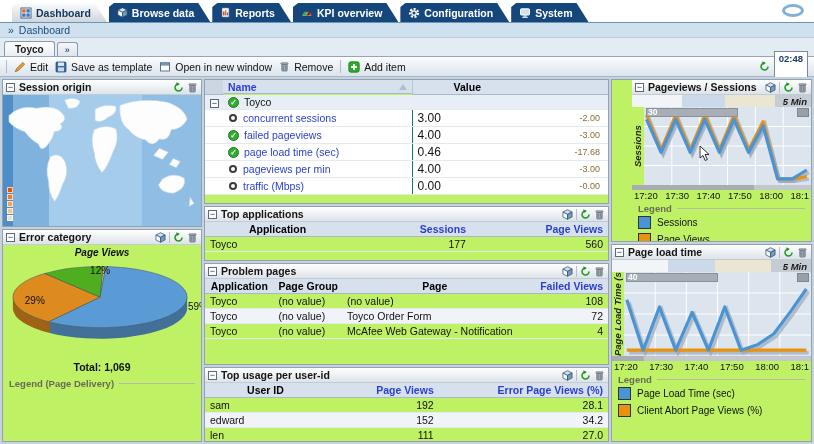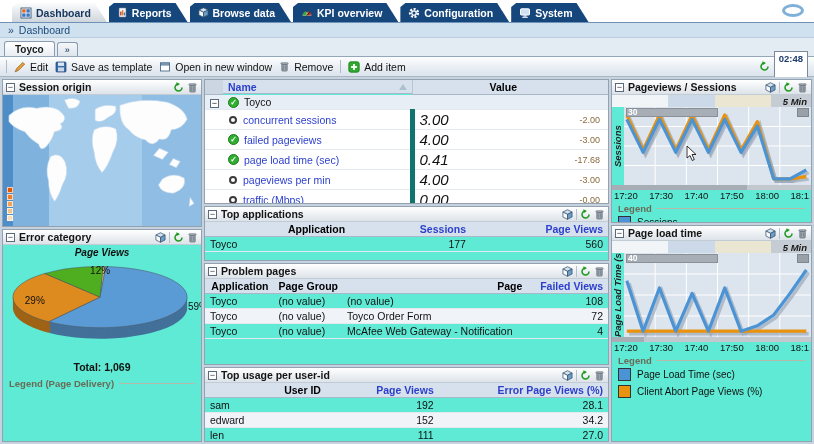--- a/index.html
+++ b/index.html
@@ -44,46 +44,46 @@
   .timerwrap { margin-left:auto; display:flex; align-items:center; gap:4px; }
   .timerbox { border:1px solid #7a8a9a; background:#fff; padding:0 4px; font-size:9.5px; font-weight:bold; color:#1c3c6c; height:32px; line-height:13px; }
 
   
   .main { flex:1; display:flex; gap:2px; padding:2px; background:#c6d2dd; min-height:0; }
   .col { display:flex; flex-direction:column; gap:2px; min-height:0; }
   .col.left  { width:200px; flex:none; }
   .col.mid   { flex:1; min-width:0; }
   .col.right { width:201px; flex:none; }
 
-  .panel { background:#5eead4; border:1px solid #93a2b0; display:flex; flex-direction:column; overflow:hidden; }
+  .panel { background:#bef264; border:1px solid #93a2b0; display:flex; flex-direction:column; overflow:hidden; }
   .phead { height:15px; flex:none; background:linear-gradient(#ffffff,#dde3e9); border-bottom:1px solid #c2ccd5;
     display:flex; align-items:center; gap:4px; padding:0 3px; }
   .ptitle { font-weight:bold; font-size:10.5px; color:#141414; white-space:nowrap; }
   .picons { margin-left:auto; display:flex; align-items:center; gap:3px; }
   .picon-sep { width:1px; height:11px; background:#b4c0ca; }
   .collapse-box { width:9px; height:9px; border:1px solid #5a6a7a; background:#fff; font-size:9px; line-height:7px;
     text-align:center; color:#334; flex:none; }
   .collapse-box::before { content:"\2212"; }
   .icon { display:inline-flex; align-items:center; }
 
   
   table { border-collapse:collapse; width:100%; table-layout:fixed; font-size:10.5px; }
-  thead th { background:#d7e1ed; border-bottom:1px solid #a8b8c8; text-align:right; font-weight:bold;
+  thead th { background:#d7e1ed; border-bottom:1px solid #a8b8c8; text-align:center; font-weight:bold;
     padding:1px 5px; height:14px; white-space:nowrap; overflow:hidden; }
   thead th.link { color:#2b3fcc; }
   thead th.r, td.r { text-align:right; }
   tbody td { padding:1px 5px; border-bottom:1px solid #e3e9ef; height:14px; white-space:nowrap; overflow:hidden; color:#111; }
   tbody tr:nth-child(even) { background:#f0f4f9; }
 
   
   .kpi-table thead th.expcol { width:18px; background:#ccd6e2; }
   .kpi-table thead th.namecol { color:#2b3fcc; }
   .kpi-table .valcol { border-left:1px solid #b9c6d2; width:110px; }
   .kpi-table .deltacol { width:86px; }
-  .kpi-table td.valcell { border-left:5px solid #0f766e; font-size:15px;font-style:italic; }
+  .kpi-table td.valcell { border-left:1px solid #0f766e; font-size:12px; }
   .kpi-table td.deltacell { text-align:right; color:#8a6a3a; font-size:9px; padding-right:8px; }
   .kpi-name { color:#2b3fcc; }
   tr.kgroup { background:#e8eef5 !important; }
   tr.kgroup td { font-weight:normal; color:#111; }
   .kpi-table tbody tr:nth-child(odd):not(.kgroup) { background:#fff; }
   .kpi-table tbody tr:nth-child(odd) { background:#eef3f9; }
   .kpi-table tbody tr:nth-child(even) { background:#fff; }
   .namecell { display:flex; align-items:center; gap:5px; border:none; }
   .st { width:11px; height:11px; border-radius:50%; flex:none; display:inline-flex; align-items:center; justify-content:center; }
   .st.ok { background:#2fae2f; color:#fff; font-size:8px; font-weight:bold; border:1px solid #1c7a1c; }
@@ -154,37 +154,37 @@
             <rect x="6.4" y="2.2" width="3.4" height="3.4" fill="#3a78c0"></rect>
             <rect x="2.2" y="6.4" width="3.4" height="3.4" fill="#3a78c0"></rect>
             <rect x="6.4" y="6.4" width="3.4" height="3.4" fill="#3a78c0"></rect>
           </svg>
         </span>
       <span>Dashboard</span>
     </div>
     <div class="tab">
       <span class="icon">
           <svg viewBox="0 0 12 12" width="11" height="11">
+            <polygon points="6,0.8 11,3.3 6,5.8 1,3.3" fill="#cfe2f2" stroke="#35506b" stroke-width="0.8"></polygon>
+            <polygon points="1,3.3 6,5.8 6,11.2 1,8.7" fill="#f6fafd" stroke="#35506b" stroke-width="0.8"></polygon>
+            <polygon points="11,3.3 6,5.8 6,11.2 11,8.7" fill="#6d9cc4" stroke="#35506b" stroke-width="0.8"></polygon>
+          </svg>
+        </span>
+      <span>Browse data</span>
+    </div>
+    <div class="tab">
+      <span class="icon">
+          <svg viewBox="0 0 12 12" width="11" height="11">
             <rect x="2" y="0.8" width="8" height="10.4" rx="1" fill="#f4f6f8" stroke="#223b66" stroke-width="0.7"></rect>
             <rect x="3.4" y="5" width="1.5" height="4.2" fill="#cc3322"></rect>
             <rect x="5.4" y="3.4" width="1.5" height="5.8" fill="#e07820"></rect>
             <rect x="7.4" y="6" width="1.5" height="3.2" fill="#3a78c0"></rect>
           </svg>
         </span>
       <span>Reports</span>
-    </div>
-    <div class="tab">
-      <span class="icon">
-          <svg viewBox="0 0 12 12" width="11" height="11">
-            <polygon points="6,0.8 11,3.3 6,5.8 1,3.3" fill="#cfe2f2" stroke="#35506b" stroke-width="0.8"></polygon>
-            <polygon points="1,3.3 6,5.8 6,11.2 1,8.7" fill="#f6fafd" stroke="#35506b" stroke-width="0.8"></polygon>
-            <polygon points="11,3.3 6,5.8 6,11.2 11,8.7" fill="#6d9cc4" stroke="#35506b" stroke-width="0.8"></polygon>
-          </svg>
-        </span>
-      <span>Browse data</span>
     </div>
     <div class="tab">
       <span class="icon">
           <svg viewBox="0 0 12 12" width="12" height="12">
             <path d="M1.2 9 A4.9 4.9 0 0 1 10.8 9 Z" fill="#e8eef4" stroke="#223b66" stroke-width="0.6"></path>
             <path d="M1.8 8.5 A4.3 4.3 0 0 1 5.2 4.3 L6 8.5 Z" fill="#3aa83a"></path>
             <path d="M6.8 4.3 A4.3 4.3 0 0 1 10.2 8.5 L6 8.5 Z" fill="#cc3322"></path>
             <line x1="6" y1="8.5" x2="8.6" y2="5.4" stroke="#111" stroke-width="0.9"></line>
           </svg>
         </span>
@@ -466,21 +466,21 @@
                 <td class="deltacell">-3.00</td>
               </tr>
               <tr>
                 <td></td>
                 <td>
                   <span class="namecell">
                     <span class="st ok"></span>
                     <span class="kpi-name">page load time (sec)</span>
                   </span>
                 </td>
-                <td class="valcell">0.41</td>
+                <td class="valcell">0.46</td>
                 <td class="deltacell">-17.68</td>
               </tr>
               <tr>
                 <td></td>
                 <td>
                   <span class="namecell">
                     <span class="st neutral"></span>
                     <span class="kpi-name">pageviews per min</span>
                   </span>
                 </td>
@@ -672,21 +672,21 @@
                 <td class="">(no value)</td>
                 <td class="r">23</td>
                 <td class="r">82.6</td>
               </tr>
             </tbody>
           </table>
       </div>
     </div>
 
     <div class="col right">
-      <div class="panel" style="height:144px; flex:none;">
+      <div class="panel" style="height:163px; flex:none;padding-left:20px;">
         <div class="phead">
           <span class="collapse-box"></span>
           <span class="ptitle">Pageviews / Sessions</span>
           <span class="picons">
             <span class="icon">
                 <svg viewBox="0 0 12 12" width="11" height="11">
                   <polygon points="6,0.8 11,3.3 6,5.8 1,3.3" fill="#cfe2f2" stroke="#35506b" stroke-width="0.8"></polygon>
                   <polygon points="1,3.3 6,5.8 6,11.2 1,8.7" fill="#f6fafd" stroke="#35506b" stroke-width="0.8"></polygon>
                   <polygon points="11,3.3 6,5.8 6,11.2 11,8.7" fill="#6d9cc4" stroke="#35506b" stroke-width="0.8"></polygon>
                 </svg>

